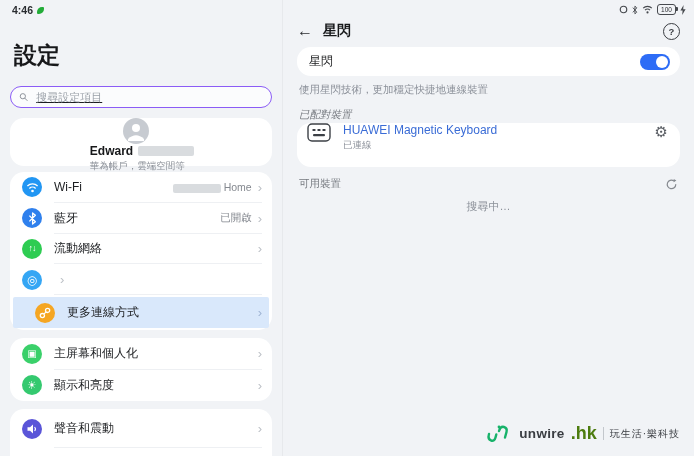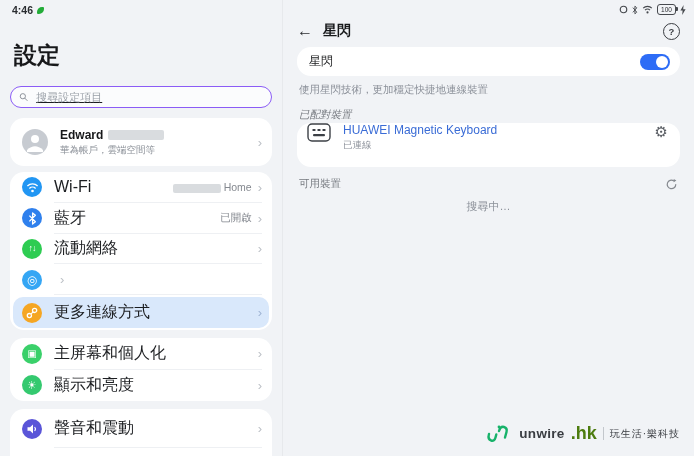--- a/index.html
+++ b/index.html
@@ -14,37 +14,37 @@
   .battery::after{content:"";position:absolute;right:-3px;top:2px;width:2px;height:4px;background:#46494e;border-radius:0 1px 1px 0;}
 
   
   .sidebar{position:absolute;left:0;top:0;width:282px;height:456px;}
   .sidebar-title{position:absolute;left:14px;top:40px;font-size:23px;font-weight:700;color:#17181a;}
   .searchbar{position:absolute;left:10px;top:86px;width:262px;height:22px;background:#fbfcfd;border:1px solid #8b5cf6;border-radius:12px;display:flex;align-items:center;padding:0 8px;box-sizing:border-box;gap:6px;text-decoration:underline;}
   .searchbar input{border:none;outline:none;background:transparent;font-size:11px;width:100%;font-family:inherit;color:#1c1e21;}
   .searchbar input::placeholder{color:#9aa0a8;}
 
   .card{background:#ffffff;border-radius:14px;}
-  .account-card{position:absolute;left:10px;top:118px;width:262px;height:48px;display:flex;align-items:center;padding:0 10px 0 12px;box-sizing:border-box;}
+  .account-card{position:absolute;left:10px;top:118px;width:262px;height:48px;display:flex;align-items:center;padding:0 10px 0 12px;box-sizing:border-box;flex-direction:column;}
   .avatar{width:26px;height:26px;border-radius:50%;background:#c7cbd1;display:flex;align-items:center;justify-content:center;margin-right:12px;flex:none;}
   .account-text{flex:1;min-width:0;}
   .account-name{font-size:12px;font-weight:700;color:#17181a;display:flex;align-items:center;gap:5px;}
   .account-sub{font-size:9.5px;color:#8a8f97;margin-top:2px;}
   .redact{display:inline-block;background:#d9dcdf;border-radius:2px;}
   .chev{color:#bcc0c6;font-size:13px;line-height:1;margin-left:6px;flex:none;}
 
   .group1{position:absolute;left:10px;top:172px;width:262px;height:158px;display:flex;flex-direction:column;}
   .group2{position:absolute;left:10px;top:338px;width:262px;height:63px;display:flex;flex-direction:column;}
   .group3{position:absolute;left:10px;top:409px;width:262px;height:78px;display:flex;flex-direction:column;}
   .srow{flex:1;display:flex;align-items:center;padding:0 10px 0 12px;position:relative;}
   .srow.hasline::after{content:"";position:absolute;left:44px;right:10px;bottom:0;height:1px;background:#eef0f3;}
-  .srow.selected{background:#d9e8fb;border-radius:10px;margin:2px 3px;padding:0 7px 0 9px;}
+  .srow.selected{background:#d9e8fb;border-radius:2px;margin:2px 3px;padding:0 7px 0 22px;}
   .ic{width:20px;height:20px;border-radius:50%;display:flex;align-items:center;justify-content:center;margin-right:12px;flex:none;color:#fff;}
   .ic .g{font-size:10px;line-height:1;color:#fff;}
-  .srow .lbl{font-size:16px;color:#1c1e21;flex:1;}
+  .srow .lbl{font-size:12px;color:#1c1e21;flex:1;}
   .srow .val{font-size:10.5px;color:#84888f;display:flex;align-items:flex-end;gap:3px;}
 
   
   .detail{position:absolute;left:282px;top:0;right:0;bottom:0;border-left:1px solid #e7e9ec;}
   .d-header{position:absolute;left:14px;top:20px;right:14px;height:22px;display:flex;align-items:center;}
   .back{font-size:16px;color:#2a2c30;margin-right:10px;cursor:pointer;}
   .d-title{font-size:14px;font-weight:700;color:#17181a;flex:1;}
   .help{width:15px;height:15px;border:1.3px solid #3a3d42;border-radius:50%;display:flex;align-items:center;justify-content:center;font-size:9.5px;font-weight:700;color:#3a3d42;}
 
   .toggle-card{position:absolute;left:14px;top:47px;right:14px;height:29px;display:flex;align-items:center;padding:0 10px 0 12px;box-sizing:border-box;}

